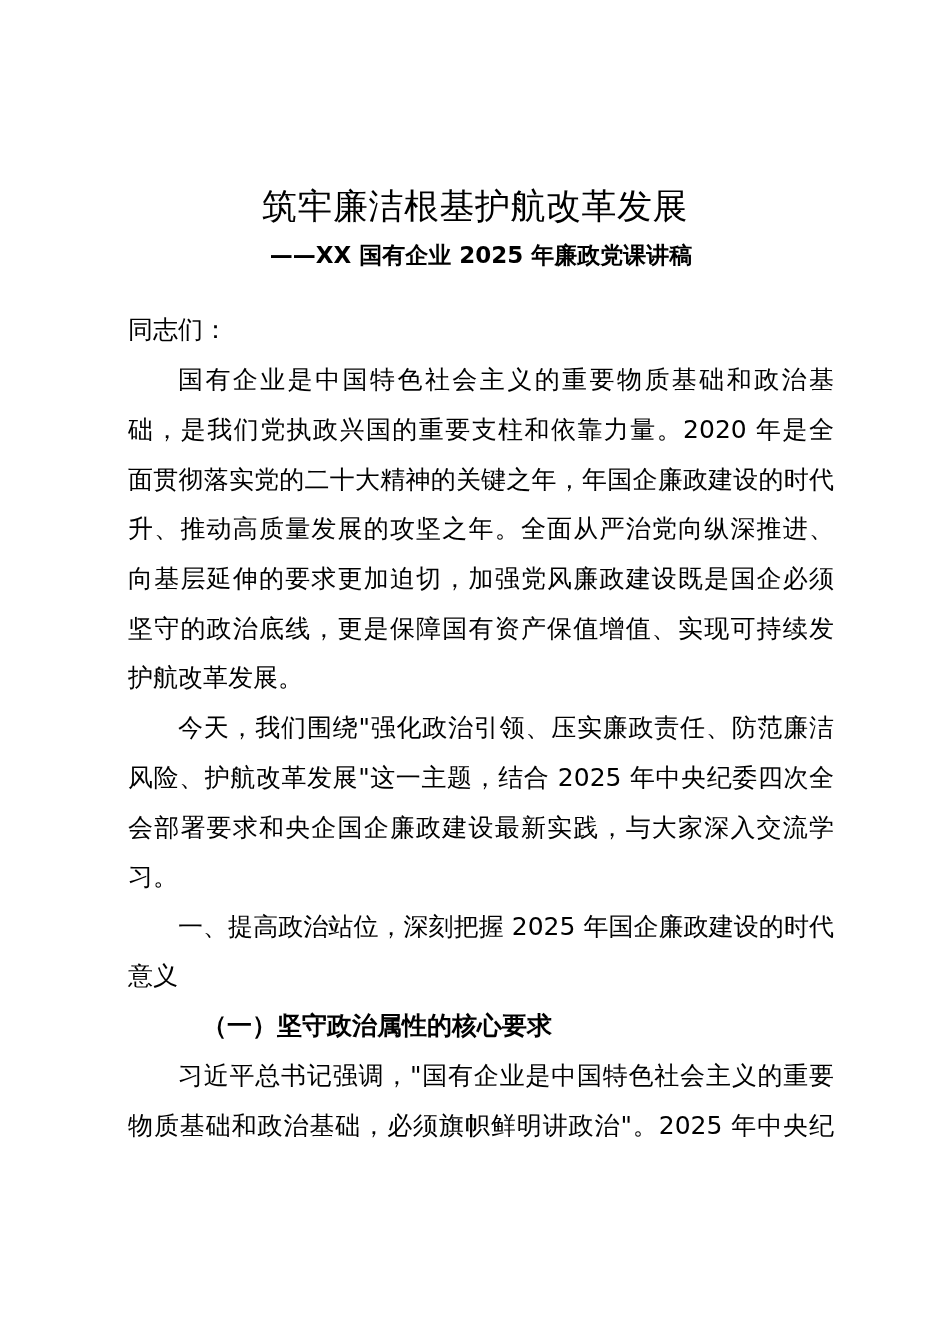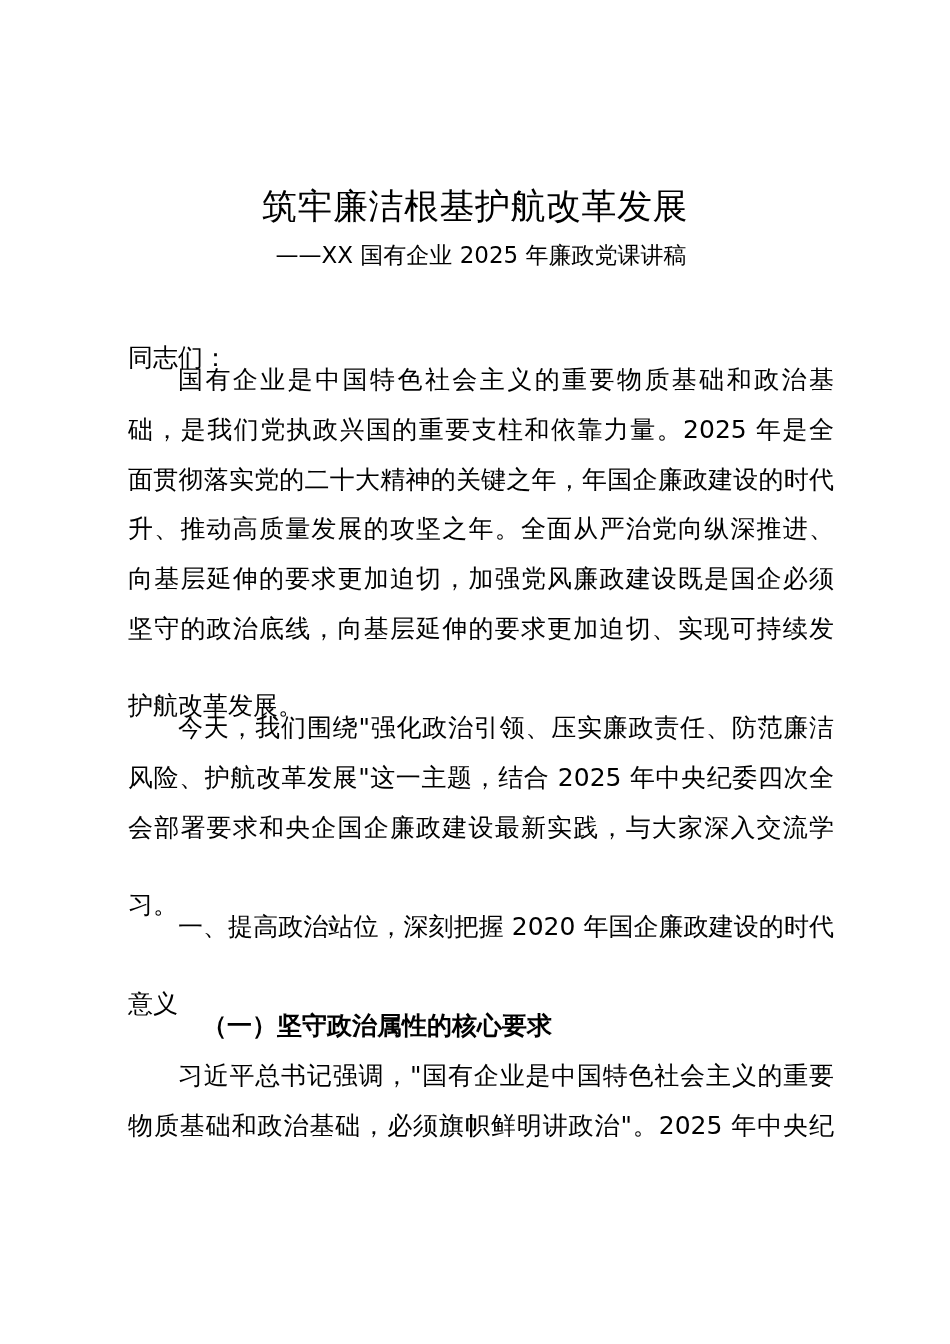--- a/index.html
+++ b/index.html
@@ -9,60 +9,60 @@
     background: #ffffff; color: #000000;
     font-family: "DejaVu Sans", "Liberation Sans", sans-serif;
   }
   .title {
     position: absolute; left: 0; top: 183px; width: 950px; text-align: center;
     font-size: 35px; line-height: 46px; font-weight: normal; letter-spacing: 0.5px;
     margin: 0;
   }
   .subtitle {
     position: absolute; left: 0; top: 238px; width: 950px; text-align: center;
-    font-size: 23px; line-height: 34px; font-weight: normal;
+    font-size: 23px; line-height: 34px; font-weight: bold;
     margin: 0; padding-left: 12px; box-sizing: border-box;
   }
   .line {
     position: absolute; left: 128px; width: 706px;
     font-size: 25px; line-height: 34px; white-space: nowrap;
     text-align: justify; text-align-last: justify;
   }
-  .line.last { text-align-last: left; margin-top: 28px; }
+  .line.last { text-align-last: left; }
   .line.indent { left: 178px; width: 656px; }
   .line.heading2 { left: 183px; width: auto; font-weight: bold; text-align-last: left; }
 </style>
 </head>
 <body>
 
 <div class="page">
   <h1 class="title">筑牢廉洁根基护航改革发展</h1>
   <h2 class="subtitle">——XX 国有企业 2025 年廉政党课讲稿</h2>
 
   <div class="line last" style="top:313px;">同志们：</div>
 
   <div>
     <div class="line indent" style="top:363px;">国有企业是中国特色社会主义的重要物质基础和政治基</div>
-    <div class="line" style="top:413px;">础，是我们党执政兴国的重要支柱和依靠力量。2025 年是全</div>
+    <div class="line" style="top:413px;">础，是我们党执政兴国的重要支柱和依靠力量。2020 年是全</div>
     <div class="line" style="top:463px;">面贯彻落实党的二十大精神的关键之年，年国企廉政建设的时代</div>
     <div class="line" style="top:512px;">升、推动高质量发展的攻坚之年。全面从严治党向纵深推进、</div>
     <div class="line" style="top:562px;">向基层延伸的要求更加迫切，加强党风廉政建设既是国企必须</div>
-    <div class="line" style="top:612px;">坚守的政治底线，向基层延伸的要求更加迫切、实现可持续发</div>
+    <div class="line" style="top:612px;">坚守的政治底线，更是保障国有资产保值增值、实现可持续发</div>
     <div class="line last" style="top:661px;">护航改革发展。</div>
   </div>
 
   <div>
     <div class="line indent" style="top:711px;">今天，我们围绕"强化政治引领、压实廉政责任、防范廉洁</div>
     <div class="line" style="top:761px;">风险、护航改革发展"这一主题，结合 2025 年中央纪委四次全</div>
     <div class="line" style="top:811px;font-family:Liberation Serif, serif;">会部署要求和央企国企廉政建设最新实践，与大家深入交流学</div>
     <div class="line last" style="top:860px;">习。</div>
   </div>
 
   <div>
-    <div class="line indent" style="top:910px;">一、提高政治站位，深刻把握 2020 年国企廉政建设的时代</div>
+    <div class="line indent" style="top:910px;">一、提高政治站位，深刻把握 2025 年国企廉政建设的时代</div>
     <div class="line last" style="top:959px;">意义</div>
   </div>
 
   <div class="line heading2" style="top:1009px;margin-left:19px;">（一）坚守政治属性的核心要求</div>
 
   <div>
     <div class="line indent" style="top:1059px;">习近平总书记强调，"国有企业是中国特色社会主义的重要</div>
     <div class="line" style="top:1109px;">物质基础和政治基础，必须旗帜鲜明讲政治"。2025 年中央纪</div>
   </div>
 </div>

